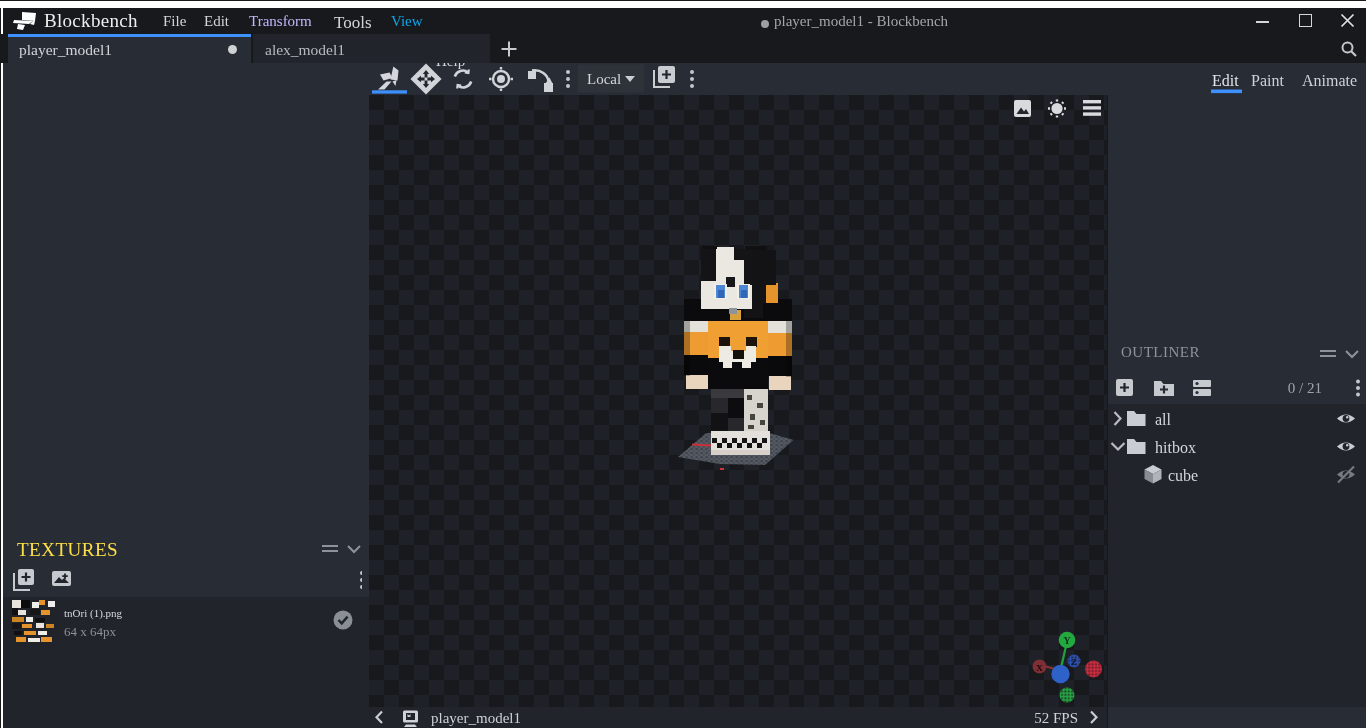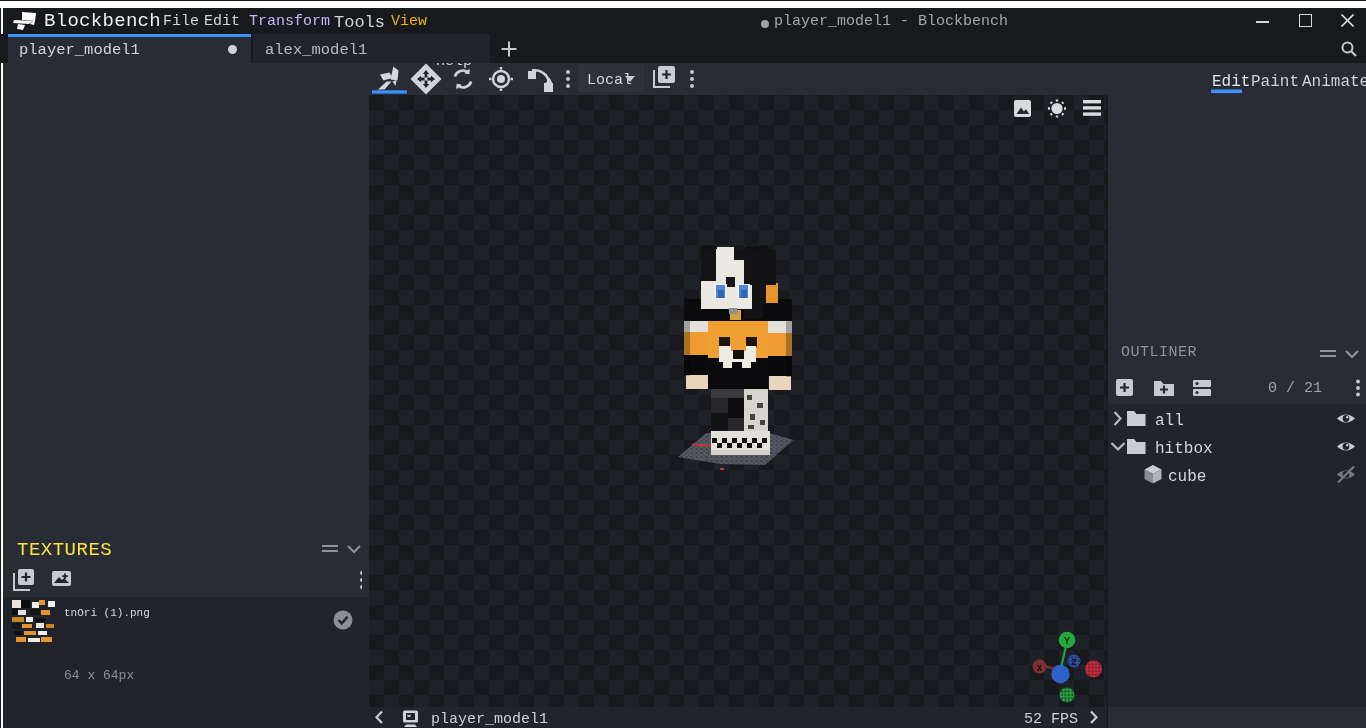--- a/index.html
+++ b/index.html
@@ -1,16 +1,16 @@
 <!DOCTYPE html>
 <html><head>
 <meta charset="utf-8">
 <style>
   html,body{margin:0;padding:0;background:#16181c;overflow:hidden;}
-  body,div{font-family:Liberation Mono, monospace;}
+  body,div{font-family:Liberation Serif, serif;}
   #stage{position:relative;width:1366px;height:728px;}
   .abs{position:absolute;}
 </style>
 </head>
 <body>
 <div id="stage">
 
   <div class="abs" id="titlebar" style="left:0;top:8px;width:1366px;height:26px;background:#17191d;"></div>
 
   <div class="abs" style="left:0;top:1px;width:1366px;height:7px;background:#ffffff;"></div>
@@ -33,21 +33,21 @@
     <polygon points="9,3 23,4 22,12 9,11" fill="#fdfdfd"></polygon>
     <polygon points="1,11 20,12 16,15 0,14" fill="#fdfdfd"></polygon>
     <polygon points="5,15 12,16 10,21 4,20" fill="#fdfdfd"></polygon>
     <polygon points="20,12 22,12 21,16 17,15" fill="#fdfdfd"></polygon>
   </svg>
   <div class="abs" style="left:44px;top:10px;font-size:19px;letter-spacing:0.3px;color:#eceef0;">Blockbench</div>
   <div class="abs" style="left:163px;top:13px;font-size:15px;color:#d3d5d8;">File</div>
   <div class="abs" style="left:204px;top:13px;font-size:15px;color:#d3d5d8;">Edit</div>
   <div class="abs" style="left:249px;top:13px;font-size:15px;color:#c4b5fd;">Transform</div>
   <div class="abs" style="left:334px;top:13px;font-size:17px;color:#d3d5d8;">Tools</div>
-  <div class="abs" style="left:391px;top:13px;font-size:15px;color:#eab308;">View</div>
+  <div class="abs" style="left:391px;top:13px;font-size:15px;color:#0ea5e9;">View</div>
   <div class="abs" style="left:436px;top:13px;font-size:15px;color:#d3d5d8;margin-top:40px;">Help</div>
   <div class="abs" style="left:761px;top:20px;width:8px;height:8px;border-radius:50%;background:#9d9fa3;"></div>
   <div class="abs" style="left:774px;top:13px;font-size:15px;color:#a4a6aa;">player_model1 - Blockbench</div>
   <div class="abs" style="left:1256px;top:21px;width:13px;height:2px;background:#d4d6d9;"></div>
   <div class="abs" style="left:1299px;top:14px;width:11px;height:11px;border:1.5px solid #d4d6d9;"></div>
   <svg class="abs" style="left:1340px;top:13px;" width="15" height="15" viewBox="0 0 15 15">
     <path d="M1.5,1.5 L13.5,13.5 M13.5,1.5 L1.5,13.5" stroke="#dfe1e4" stroke-width="1.7"></path>
   </svg>
   <div class="abs" style="left:8px;top:34px;width:243px;height:29px;background:#282c34;border-top:3px solid #3e90ff;box-sizing:border-box;"></div>
   <div class="abs" style="left:19px;top:41px;font-size:15.5px;color:#d2d4d8;">player_model1</div>
@@ -160,21 +160,21 @@
     <rect x="26" y="25" width="8" height="5" fill="#e8e4dd"></rect>
     <rect x="36" y="26" width="8" height="4" fill="#ca8424"></rect>
     <rect x="4" y="33" width="8" height="4" fill="#101013"></rect>
     <rect x="14" y="33" width="12" height="4" fill="#e5932c"></rect>
     <rect x="28" y="33" width="9" height="4" fill="#efece6"></rect>
     <rect x="6" y="39" width="10" height="5" fill="#e5932c"></rect>
     <rect x="18" y="40" width="12" height="4" fill="#efece6"></rect>
     <rect x="31" y="39" width="11" height="5" fill="#e5932c"></rect>
   </svg>
   <div class="abs" style="left:64px;top:607px;font-size:11px;color:#d6d9dd;">tnOri (1).png</div>
-  <div class="abs" style="left:64px;top:624px;font-size:13px;color:#8b9097;margin-top:44px;">64 x 64px</div>
+  <div class="abs" style="left:64px;top:624px;font-size:13px;color:#8b9097;">64 x 64px</div>
   <svg class="abs" style="left:333px;top:610px;" width="20" height="20" viewBox="0 0 20 20">
     <circle cx="10" cy="10" r="9.5" fill="#8a8f96"></circle>
     <path d="M5.5,10 L8.7,13.4 L14.6,6.6" stroke="#21252b" stroke-width="2.4" fill="none"></path>
   </svg>
   <div class="abs" style="left:1121px;top:344px;font-size:15px;letter-spacing:0.5px;color:#8e939b;">OUTLINER</div>
   <svg class="abs" style="left:1318px;top:347px;" width="42" height="14" viewBox="0 0 42 14">
     <path d="M2,4 H18 M2,9 H18" stroke="#8e939b" stroke-width="2"></path>
     <path d="M28,4 L34,10 L40,4" stroke="#8e939b" stroke-width="2" fill="none"></path>
   </svg>
   <svg class="abs" style="left:1114px;top:377px;" width="252" height="22" viewBox="0 0 252 22">

